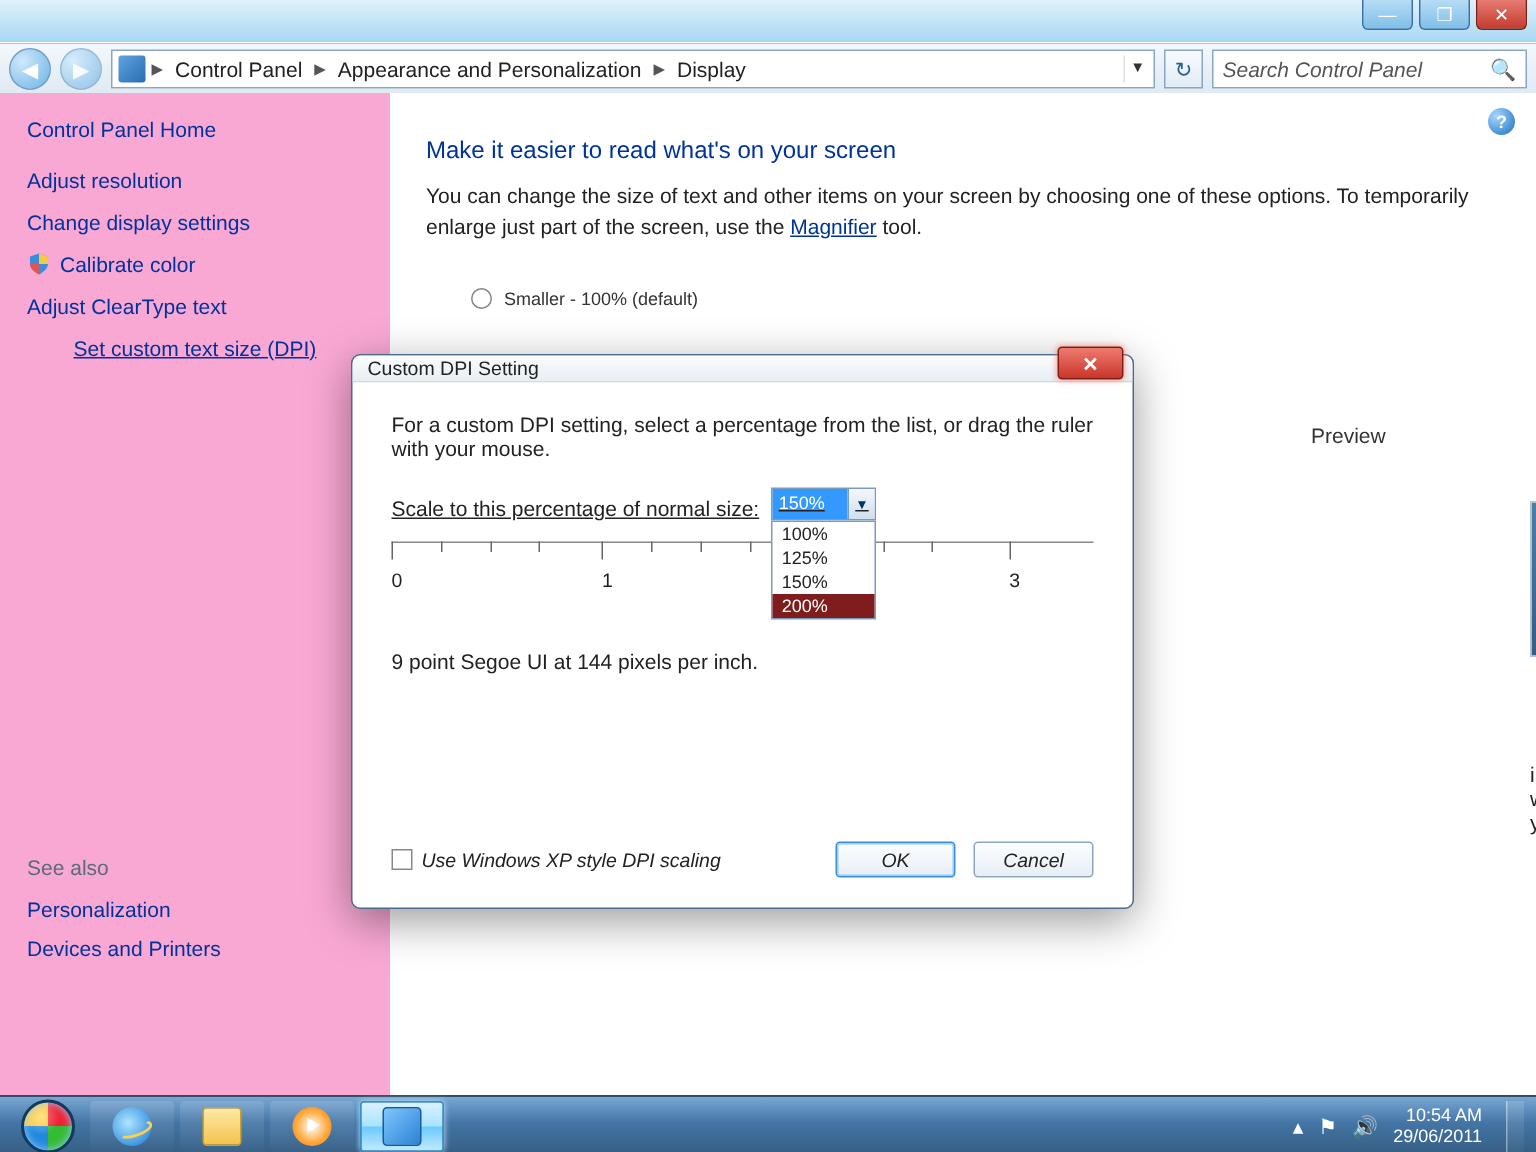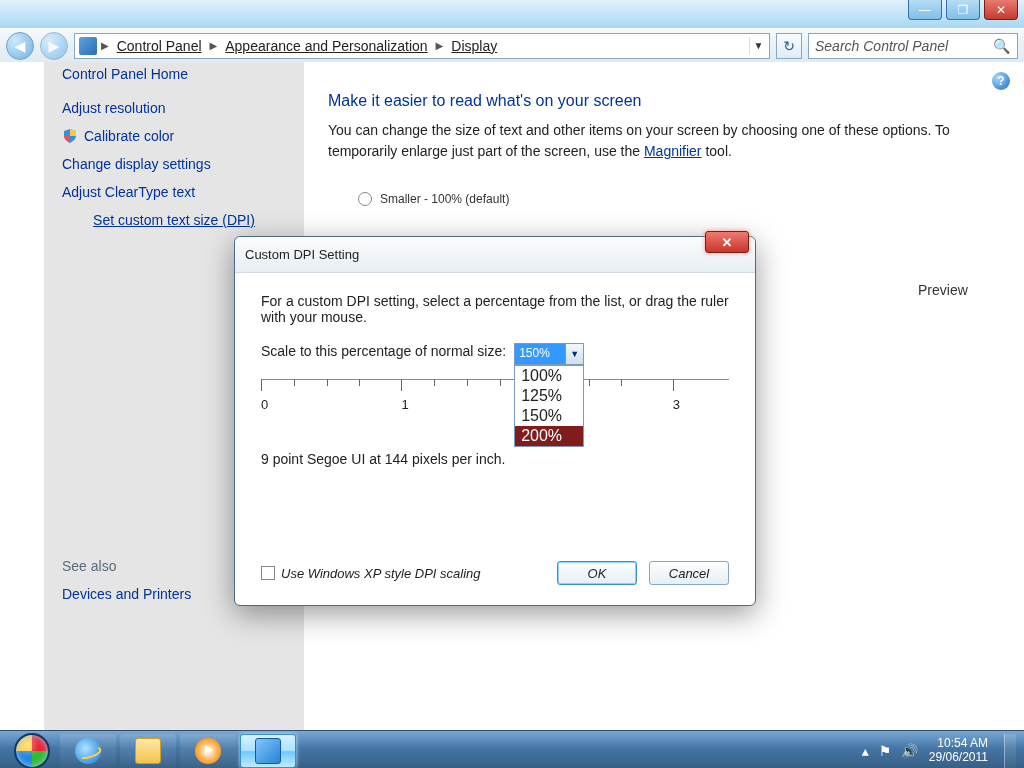--- a/index.html
+++ b/index.html
@@ -15,33 +15,33 @@
 
   
   .navrow { height: 34px; background: linear-gradient(#f3f8fc, #dfeaf3);
             border-top: 1px solid #fff; display: flex; align-items: center; padding: 0 6px; gap: 6px; }
   .nav-btn { width: 28px; height: 28px; border-radius: 50%; border: 1px solid #6f9fc7;
              background: radial-gradient(circle at 30% 30%, #cfe9fb, #6eb2e4);
              display: flex; align-items: center; justify-content: center; color: #fff; font-size: 14px; }
   .addrbar { flex: 1; height: 26px; border: 1px solid #8aa7c2; background: #fff; display: flex; align-items: center;
              padding: 0 4px; gap: 4px; font-size: 14px; color: #222; position: relative; }
   .addrbar .ico { width: 18px; height: 18px; background: linear-gradient(135deg,#5fa3e0,#2a6db2); border-radius: 2px; }
-  .addrbar .crumb { padding: 0 4px; cursor: default; text-decoration: underline; }
+  .addrbar .crumb { padding: 0 4px; cursor: default; }
   .addrbar .sep { color: #555; font-size: 10px; }
   .addr-drop { position: absolute; right: 2px; top: 3px; width: 18px; height: 18px; border-left: 1px solid #ddd;
                display: flex; align-items: center; justify-content: center; font-size: 10px; color: #333; }
   .refresh-btn { width: 26px; height: 26px; border: 1px solid #8aa7c2; background: linear-gradient(#f7fbff,#e1ecf5);
                  display: flex; align-items: center; justify-content: center; color: #2a5d8f; font-size: 14px; }
   .searchbar { width: 210px; height: 26px; border: 1px solid #8aa7c2; background: #fff; display: flex; align-items: center;
                padding: 0 6px; justify-content: space-between; font-size: 14px; color: #555; font-style: italic; }
   .searchbar .mag { color: #5a88b5; font-style: normal; }
 
   
   .body { display: flex; height: 668px; background: #fff; }
-  .sidebar { width: 260px; background: #e5e5e5; padding: 4px 18px; font-size: 14px; margin-left: 44px; }
+  .sidebar { width: 260px; background: #f9a8d4; padding: 16px 18px; font-size: 14px; }
   .sidebar .cph { color: #003399; margin-bottom: 18px; }
   .sidebar .link { color: #003399; margin: 12px 0; display: flex; align-items: center; gap: 6px; }
   .sidebar .link.active { text-decoration: underline; justify-content: center; }
   .sidebar .shield { width: 16px; height: 16px; }
   .seealso { margin-top: 330px; }
   .seealso .hdr { color: #5a6b7a; margin-bottom: 12px; }
   .seealso .link { margin: 10px 0; }
 
   .main { flex: 1; padding: 16px 24px; position: relative; }
   .help-ico { position: absolute; right: 14px; top: 10px; width: 18px; height: 18px; border-radius: 50%;
@@ -57,35 +57,35 @@
   .preview-box { position: absolute; left: 760px; top: 272px; width: 134px; height: 104px;
                  border: 1px solid #b6c5d4; background: linear-gradient(#4e7da8,#355d82);
                  display: flex; align-items: center; justify-content: center; }
 
   .hintline { position: absolute; left: 760px; top: 446px; font-size: 14px; color: #222; }
 
   
   .dialog { position: absolute; left: 234px; top: 236px; width: 522px; height: 370px;
             background: #fff; border: 1px solid #4a6b8a; border-radius: 6px;
             box-shadow: 0 8px 30px rgba(0,0,0,.4); overflow: visible; }
-  .dlg-title { height: 36px; background: linear-gradient(#fbfcfd,#e8eef4); border-bottom: 1px solid #d0d8e0;
+  .dlg-title { height: 18px; background: linear-gradient(#fbfcfd,#e8eef4); border-bottom: 1px solid #d0d8e0;
                display: flex; align-items: center; padding: 0 10px; font-size: 13px; color: #222;
                border-radius: 6px 6px 0 0; }
   .dlg-close { position: absolute; right: 6px; top: -6px; width: 44px; height: 22px;
                background: linear-gradient(#ef7a6f,#c9362a); border: 1px solid #7a1d14;
                border-radius: 3px; color: #fff; display: flex; align-items: center; justify-content: center;
                font-size: 13px; font-weight: bold; box-shadow: 0 0 4px rgba(255,120,100,.8); }
   .dlg-body { padding: 20px 26px; font-size: 14px; color: #222; }
-  .scale-row { display: flex; align-items: flex-start; gap: 8px; margin-top: 18px; }
+  .scale-row { display: flex; align-items: flex-end; gap: 8px; margin-top: 18px; text-decoration: underline; }
   .combo { position: relative; width: 70px; height: 22px; border: 1px solid #7a9bbd; display: flex; }
   .combo-val { flex: 1; background: #3399ff; color: #fff; font-size: 12px; padding: 2px 4px; }
   .combo-btn { width: 18px; background: linear-gradient(#f3f7fb,#cfe0ef); border-left: 1px solid #7a9bbd;
                display: flex; align-items: center; justify-content: center; font-size: 9px; color: #003366; }
   .combo-list { position: absolute; left: -1px; top: 21px; width: 70px; border: 1px solid #7a9bbd; background: #fff;
-                font-size: 16px; z-index: 10; }
+                font-size: 12px; z-index: 10; }
   .combo-list div { padding: 1px 6px; }
   .combo-list .sel { background: #7f1d1d; color: #fff; }
 
   .ruler { position: relative; height: 48px; margin-top: 14px; }
   .ruler-line { position: absolute; left: 0; right: 0; top: 0; height: 14px; border-top: 1px solid #888; }
   .tick { position: absolute; top: 0; width: 1px; height: 12px; background: #666; }
   .tick.small { height: 7px; }
   .ruler-label { position: absolute; top: 18px; font-size: 13px; color: #222; }
 
   .ppi-line { margin-top: 24px; }
@@ -162,40 +162,41 @@
   </div>
 </div>
 
 <div class="body">
   <div class="sidebar">
     <div class="cph">Control Panel Home</div>
     <div class="link">
       <span>Adjust resolution</span>
     </div>
     <div class="link">
+      <span>Change display settings</span>
+    </div>
+    <div class="link">
       <svg class="shield" viewBox="0 0 16 16">
         <path d="M8 1 L14 3 V8 C14 12 8 15 8 15 C8 15 2 12 2 8 V3 Z" fill="#3a8ddb"></path>
         <path d="M8 1 L14 3 V8 H8 Z" fill="#f6c945"></path>
         <path d="M8 8 H2 V3 L8 1 Z" fill="#4bb04f" opacity=".0"></path>
         <path d="M8 8 V15 C8 15 2 12 2 8 Z" fill="#e25555"></path>
       </svg>
       <span>Calibrate color</span>
     </div>
     <div class="link">
-      <span>Change display settings</span>
-    </div>
-    <div class="link">
       <span>Adjust ClearType text</span>
     </div>
     <div class="link active">
       <span>Set custom text size (DPI)</span>
     </div>
 
     <div class="seealso">
       <div class="hdr">See also</div>
+      <div class="link">Personalization</div>
       <div class="link">Devices and Printers</div>
     </div>
   </div>
 
   <div class="main">
     <div class="help-ico">?</div>
     <div class="h1">Make it easier to read what's on your screen</div>
     <div class="desc">
       <span>You can change the size of text and other items on your screen by choosing one of these options. To temporarily enlarge just part of the screen, use the </span><a>Magnifier</a><span> tool.</span>
     </div>

